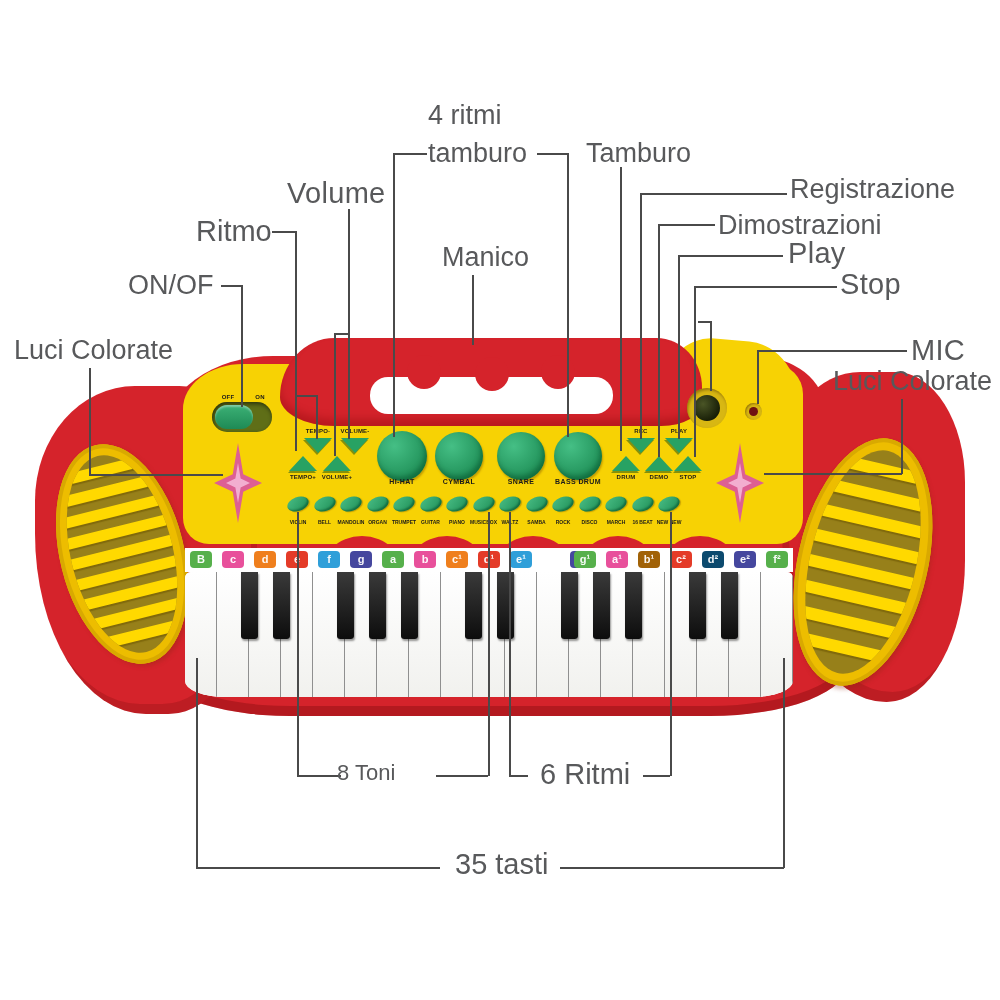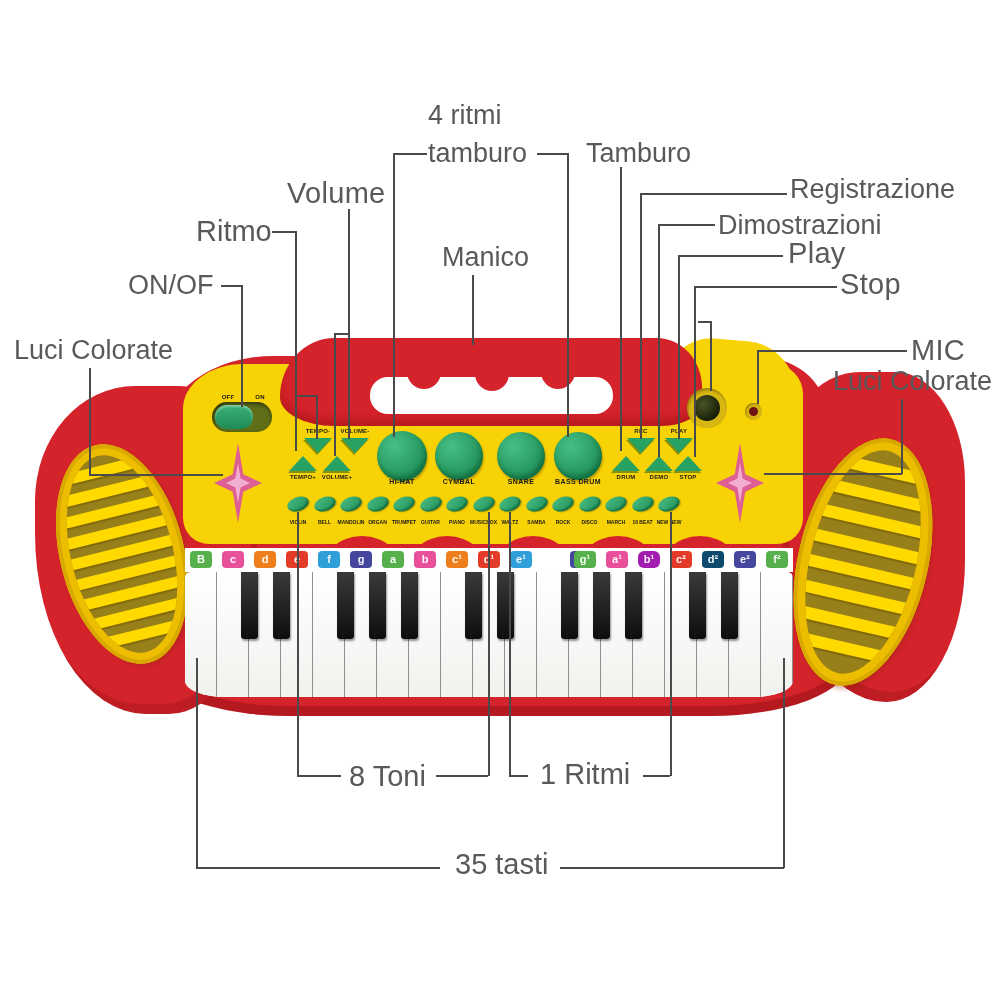--- a/index.html
+++ b/index.html
@@ -189,21 +189,21 @@
       <div class="chip" style="left: 318px; top: 551px; background: rgb(47, 159, 217);">f</div>
       <div class="chip" style="left: 350px; top: 551px; background: rgb(69, 71, 158);">g</div>
       <div class="chip" style="left: 382px; top: 551px; background: rgb(86, 176, 75);">a</div>
       <div class="chip" style="left: 414px; top: 551px; background: rgb(232, 80, 155);">b</div>
       <div class="chip" style="left: 446px; top: 551px; background: rgb(239, 127, 29);">c¹</div>
       <div class="chip" style="left: 478px; top: 551px; background: rgb(228, 59, 40);">d¹</div>
       <div class="chip" style="left: 510px; top: 551px; background: rgb(47, 159, 217);">e¹</div>
       <div class="chip" style="left: 542px; top: 551px; background: rgb(69, 71, 158); margin-left: 28px;">f¹</div>
       <div class="chip" style="left: 574px; top: 551px; background: rgb(86, 176, 75);">g¹</div>
       <div class="chip" style="left: 606px; top: 551px; background: rgb(232, 80, 155);">a¹</div>
-      <div class="chip" style="left: 638px; top: 551px; background: #a21caf; border-radius: 6px;">b¹</div>
+      <div class="chip" style="left: 638px; top: 551px; background: #a16207;">b¹</div>
       <div class="chip" style="left: 670px; top: 551px; background: rgb(228, 59, 40);">c²</div>
       <div class="chip" style="left: 702px; top: 551px; background: #0c4a6e;">d²</div>
       <div class="chip" style="left: 734px; top: 551px; background: rgb(69, 71, 158);">e²</div>
       <div class="chip" style="left: 766px; top: 551px; background: rgb(86, 176, 75);">f²</div>
     </div>
 
   <div class="abs" id="wkeys" style="left:185px;top:572px;width:608px;height:125px;background:#fff;overflow:hidden;
               border-radius:6px 6px 40px 40px / 6px 6px 16px 16px;">
       <div class="wkey" style="left: 0px; width: 32px;"></div>
       <div class="wkey" style="left: 32px; width: 32px;"></div>
@@ -295,17 +295,17 @@
     <div style="margin-top:10px;">tamburo</div>
   </div>
   <div class="callout" style="left:586px;top:139px;">Tamburo</div>
   <div class="callout" style="left:442px;top:243px;">Manico</div>
   <div class="callout" style="left:790px;top:175px;">Registrazione</div>
   <div class="callout" style="left:718px;top:211px;">Dimostrazioni</div>
   <div class="callout c2" style="left:788px;top:238px;font-size:29px;">Play</div>
   <div class="callout c2" style="left:840px;top:269px;font-size:29px;">Stop</div>
   <div class="callout c2" style="left:911px;top:335px;font-size:29px;">MIC</div>
   <div class="callout" style="left:833px;top:367px;">Luci Colorate</div>
-  <div class="callout" style="left:349px;top:761px;font-size:29px;">8 Toni</div>
-  <div class="callout" style="left:540px;top:759px;font-size:29px;">1 Ritmi</div>
+  <div class="callout" style="left:337px;top:761px;font-size:22px;">8 Toni</div>
+  <div class="callout" style="left:540px;top:759px;font-size:29px;">6 Ritmi</div>
   <div class="callout" style="left:455px;top:849px;font-size:29px;">35 tasti</div>
 
 </div>
 
 </body></html>

